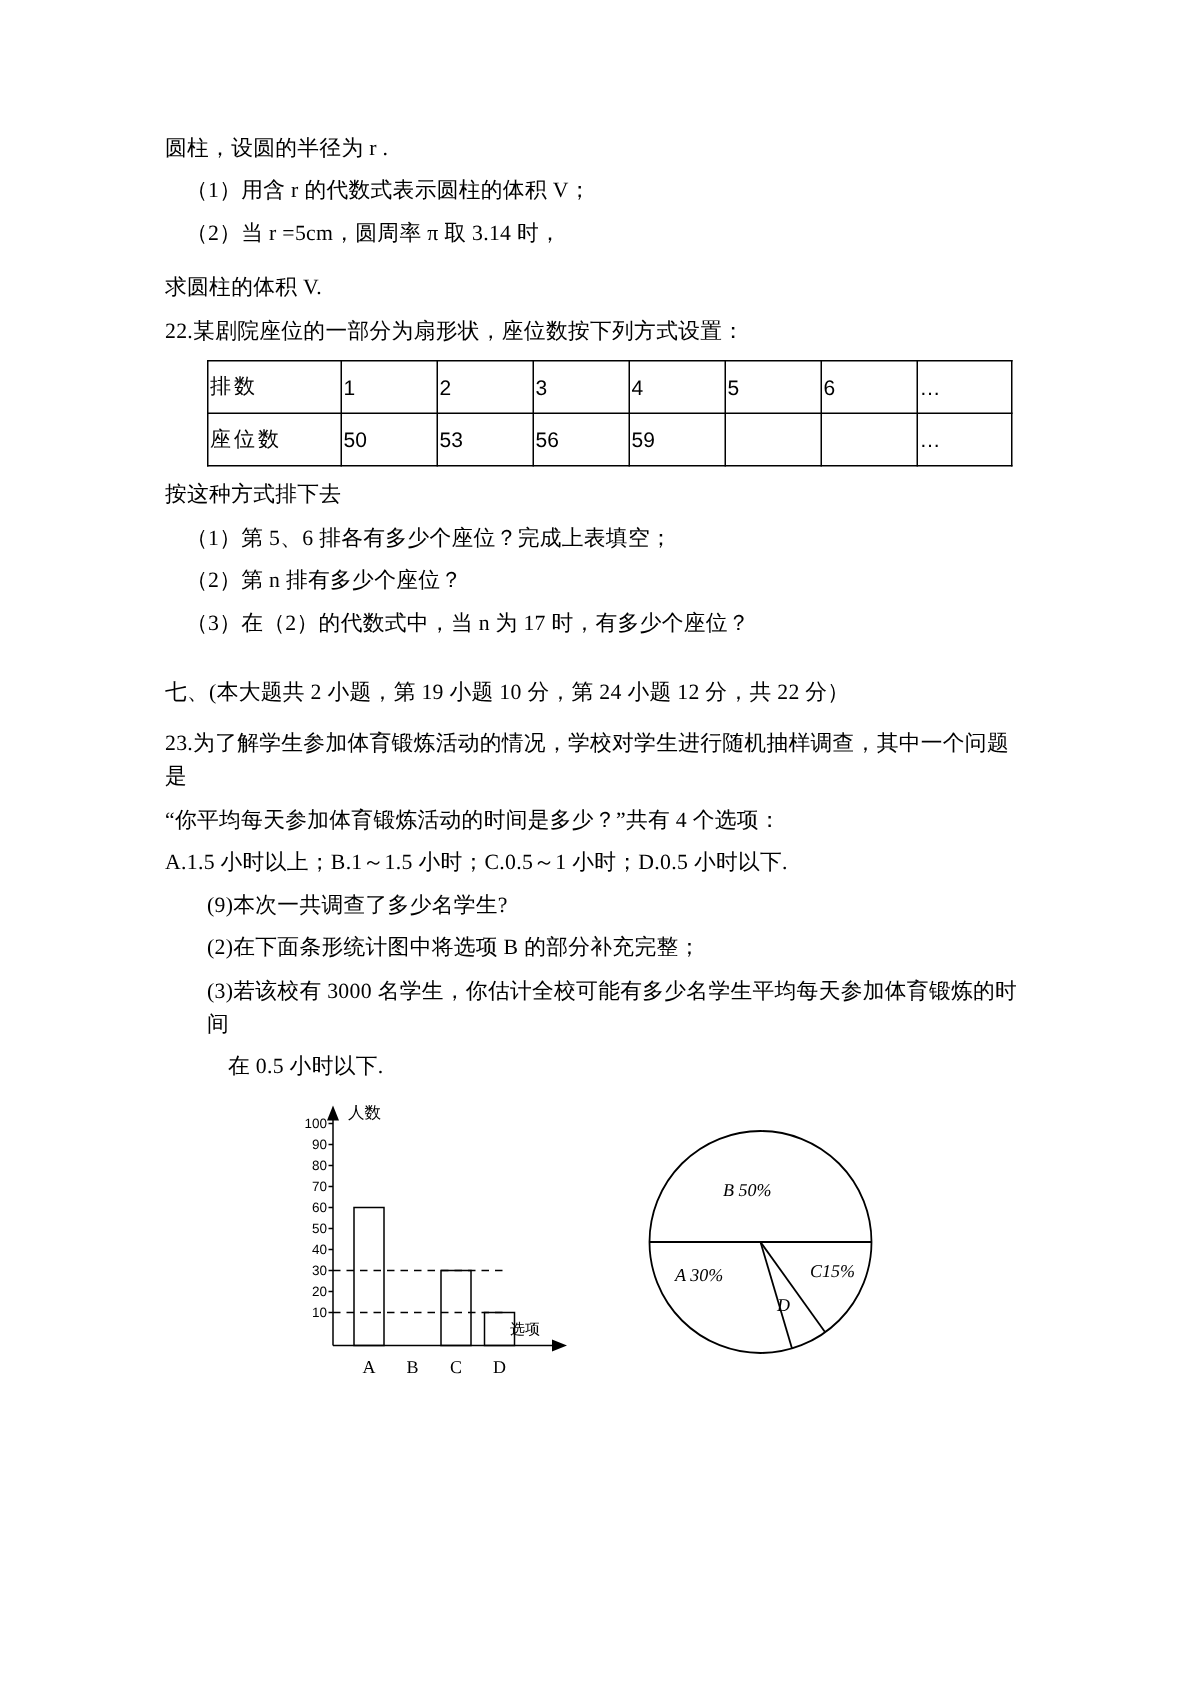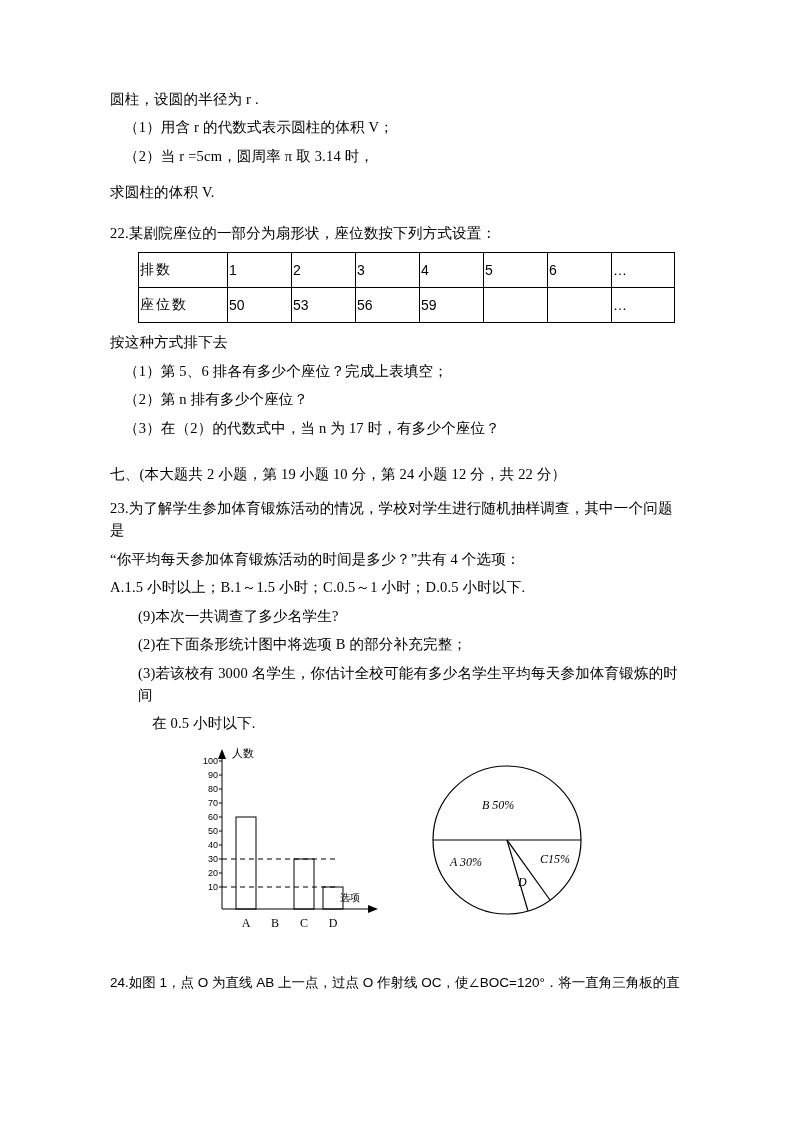--- a/index.html
+++ b/index.html
@@ -23,21 +23,21 @@
   }
   .line {
     font-size: 14.5px;
     line-height: 1.55;
     margin: 0 0 6px 0;
     letter-spacing: 0.2px;
   }
   .indent1 { text-indent: 0; padding-left: 14px; }
   .indent2 { padding-left: 28px; }
   .indent3 { padding-left: 42px; }
-  .gap-top { margin-top: 18px; }
+  .gap-top { margin-top: 6px; }
   
   .seat-table {
     border-collapse: collapse;
     margin: 8px 0 8px 28px;
     table-layout: fixed;
   }
   .seat-table td {
     border: 1px solid #000;
     height: 32px;
     text-align: left;
@@ -226,17 +226,14 @@
         <g font-size="12" font-family="Liberation Serif, serif">
           <text x="62" y="56">B 50%</text>
           <text x="30" y="113">A 30%</text>
           <text x="120" y="110">C15%</text>
           <text x="98" y="133">D</text>
         </g>
       </svg>
     </div>
   </div>
 
-  <p class="last-line">
-    <span>24.如图 1，点 O 为直线 AB 上一点，过点 O 作射线 OC，使∠BOC=120°．将一直角三角板的直</span>
-  </p>
 
 </div>
 
 </body></html>

